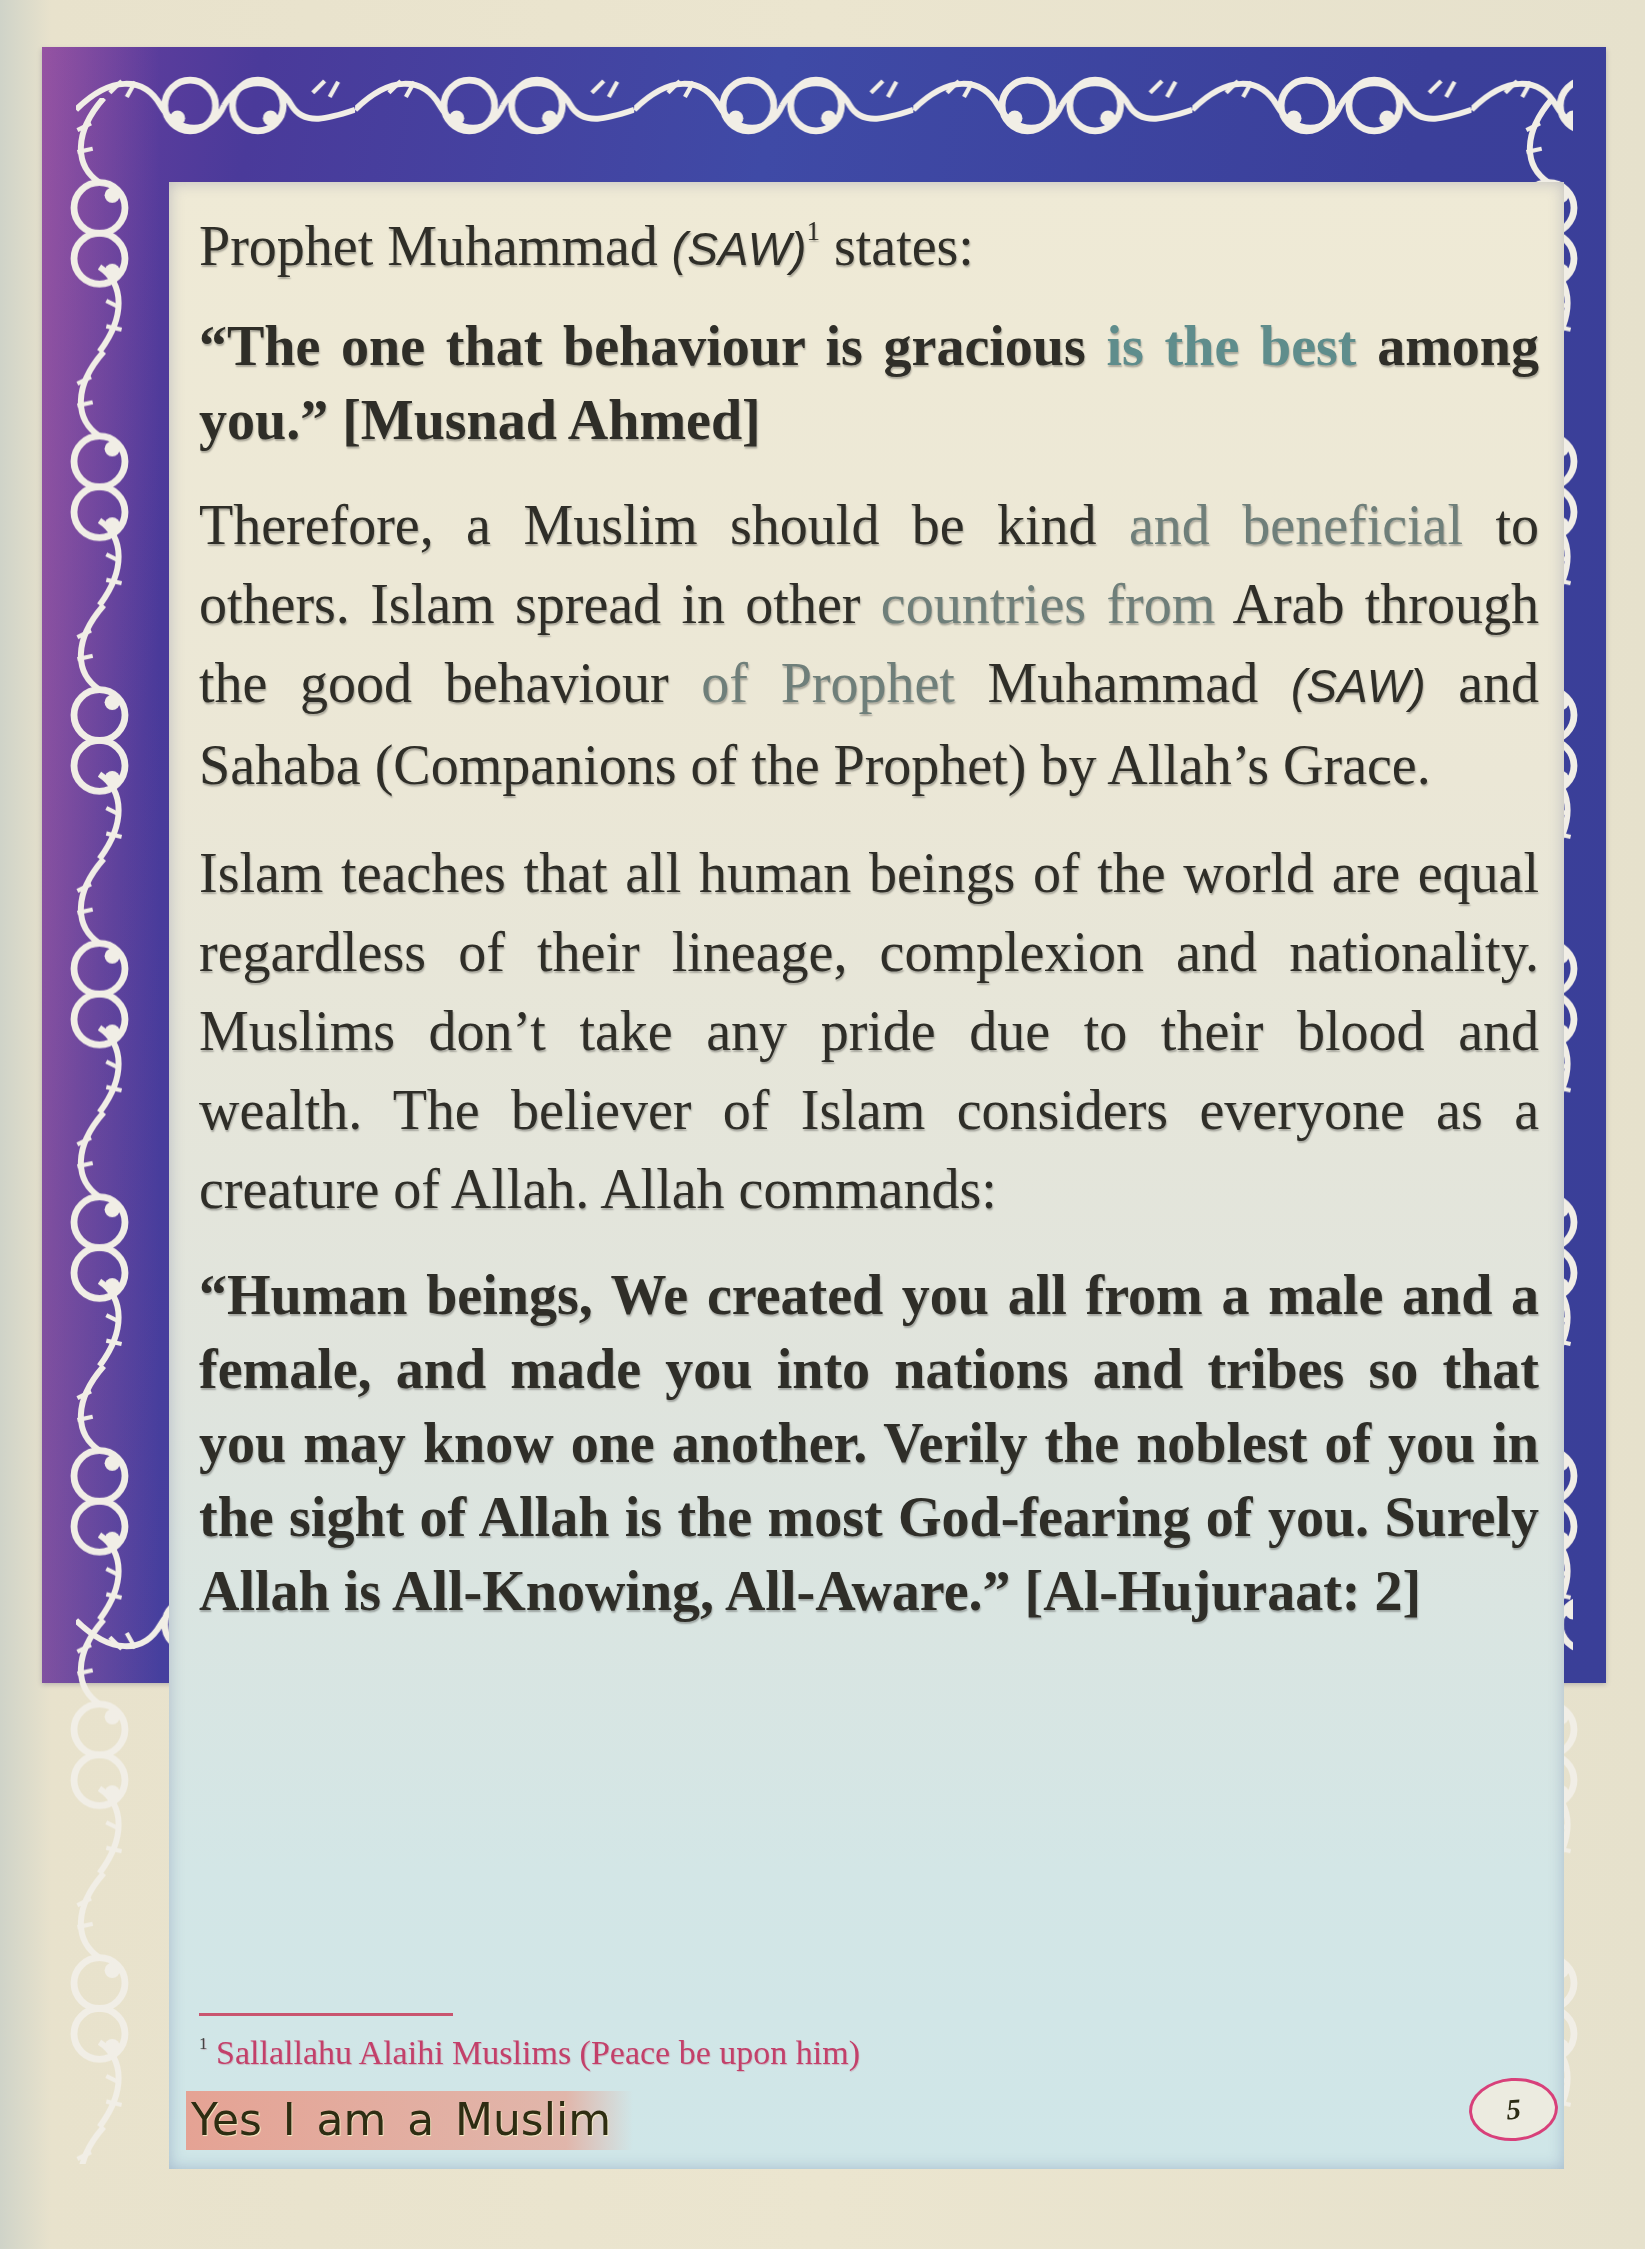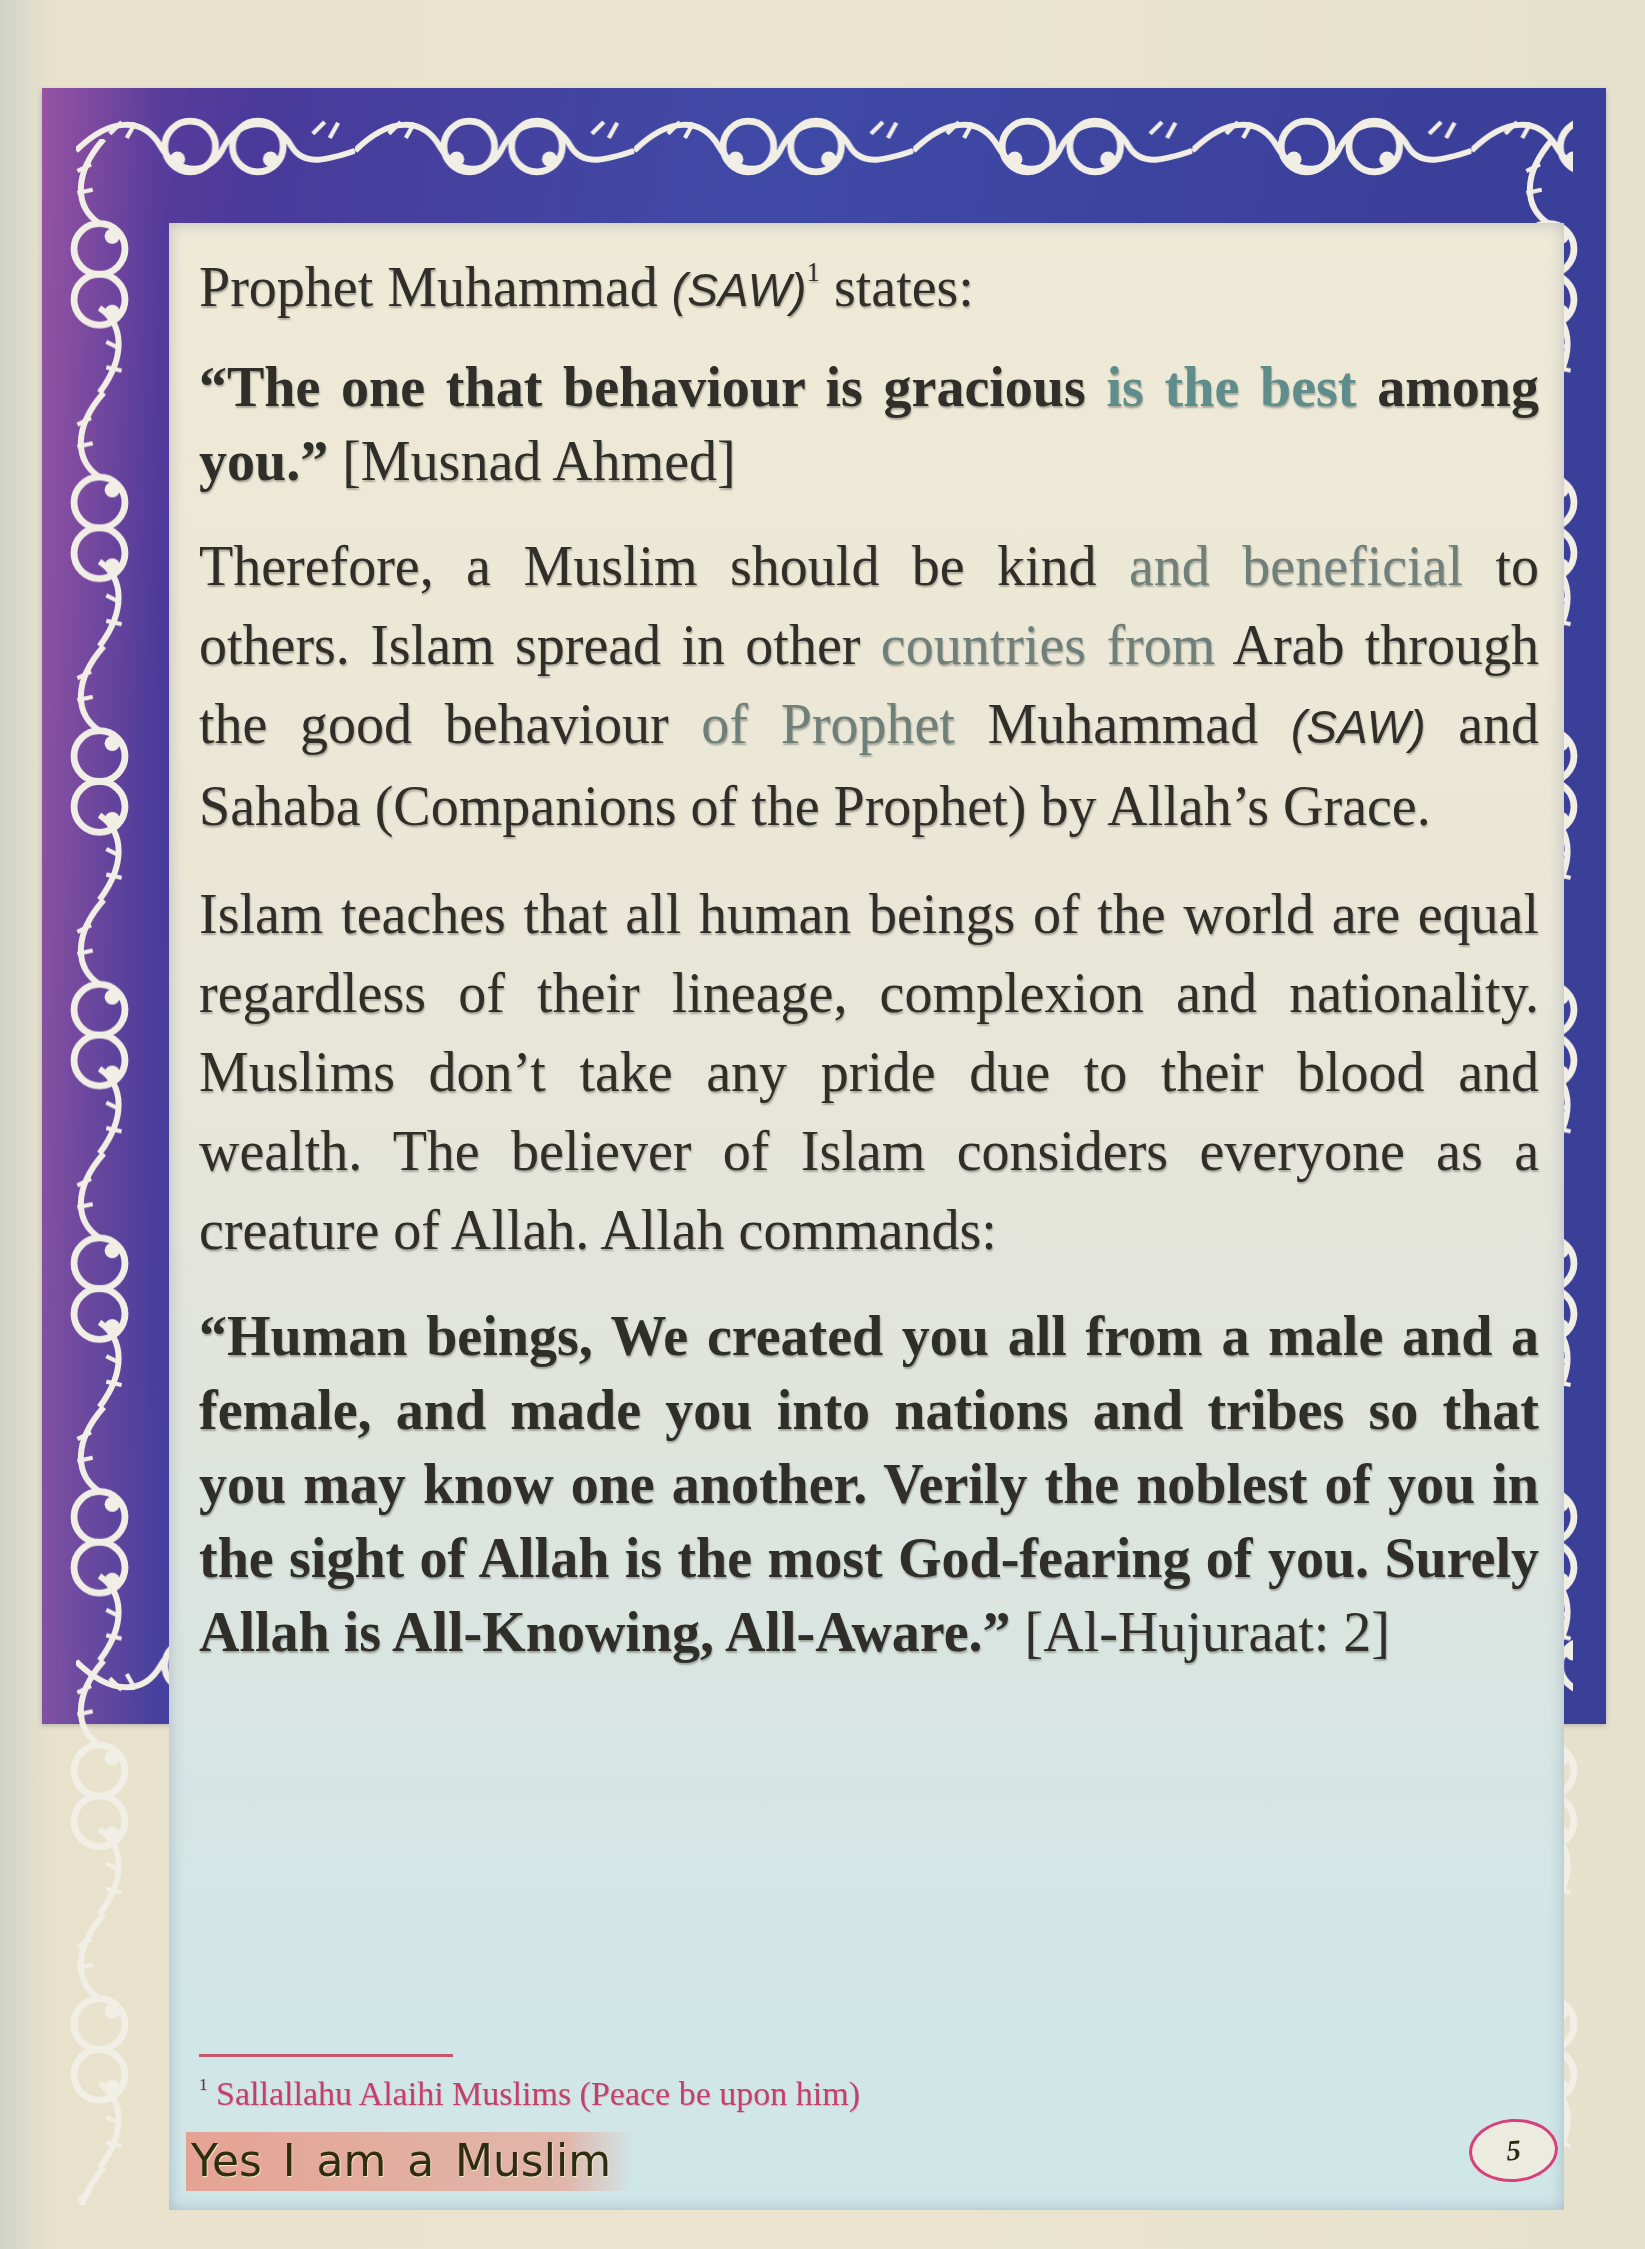--- a/index.html
+++ b/index.html
@@ -6,42 +6,41 @@
   body {
     width: 1645px; height: 2250px; overflow: hidden;
     background: linear-gradient(90deg, #cfd3c8 0px, #e8e2cc 51px, #ebe5cf 50%, #e6e1cc 100%);
     font-family: "Liberation Serif", "DejaVu Serif", serif;
     position: relative;
   }
   .frame {
     position: absolute; left: 42px; top: 47px; width: 1564px; height: 1636px;
     background: linear-gradient(100deg, #6a3f9e 0%, #4a3a9a 12%, #3f4aa6 40%, #3b3f9a 75%, #3a3f98 100%);
     box-shadow: 0 1.7px 5px rgba(40,40,80,0.25);
-    margin-top: 41px;
   }
   .frame::before {
     content: ""; position: absolute; left: 0; top: 0; width: 118px; height: 100%;
     background: linear-gradient(90deg, rgba(230,120,170,0.35), rgba(230,120,170,0) 100%);
     pointer-events: none;
   }
   .orn { position: absolute; pointer-events: none; }
   .orn-top { left: 34px; top: 12px; width: 1497px; height: 93px; }
   .orn-bottom { left: 34px; bottom: 12px; width: 1497px; height: 93px; }
   .orn-left { left: 15px; top: 51px; width: 85px; height: 2066px; }
   .orn-right { right: 15px; top: 51px; width: 85px; height: 2066px; }
   .panel {
     position: absolute; left: 127px; top: 135px; width: 1395px; height: 1987px;
     background: linear-gradient(180deg, #efead6 0%, #ebe7d6 30%, #e0e4dd 60%, #d3e6e6 85%, #cfe6e8 100%);
     box-shadow: inset 0 0 15px rgba(40,50,120,0.25);
   }
   .content { position: absolute; left: 30px; top: 25px; width: 1340px; }
   p { margin: 0; color: #2f2e28; text-shadow: 0.8px 1.7px 1.7px rgba(0,0,0,0.28); }
   .body-text { font-size: 56px; line-height: 79px; text-align: justify; }
   .quote { font-size: 56px; line-height: 74px; font-weight: bold; text-align: justify; }
-  .ref { font-weight: normal; }
+  .ref { font-weight: bold; }
   .saw { font-family: "Liberation Sans", "DejaVu Sans", sans-serif; font-style: italic; font-size: 46px; }
   .fade { color: #5f8d8c; }
   .fade-soft { color: #6f7f7a; }
   sup { font-size: 27px; line-height: 0; vertical-align: 25px; }
   .gap { height: 20px; }
   .gap-lg { height: 29px; }
   .footnote-rule {
     position: absolute; left: 30px; top: 1831px; width: 254px; height: 2.5px;
     background: #c9556f;
   }

